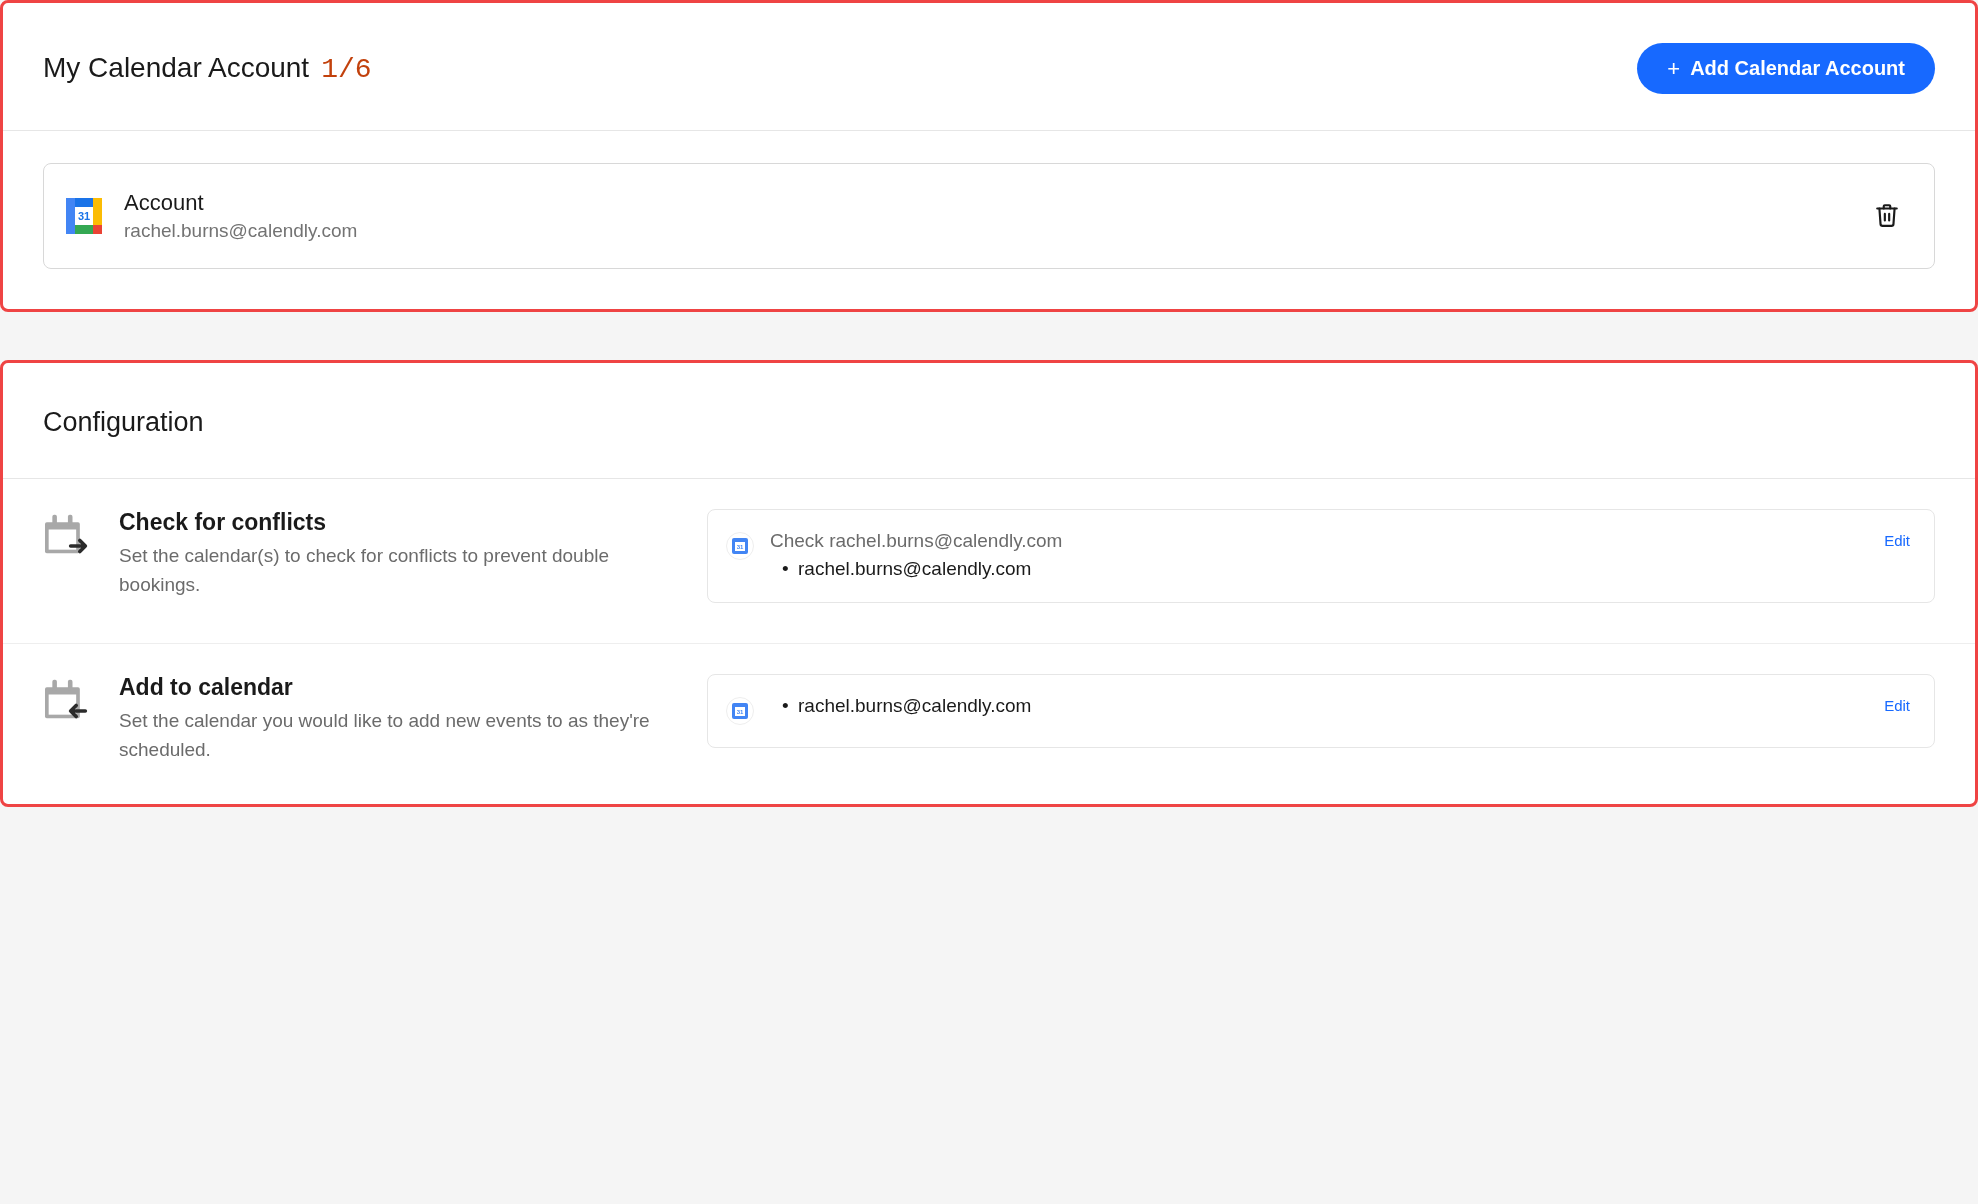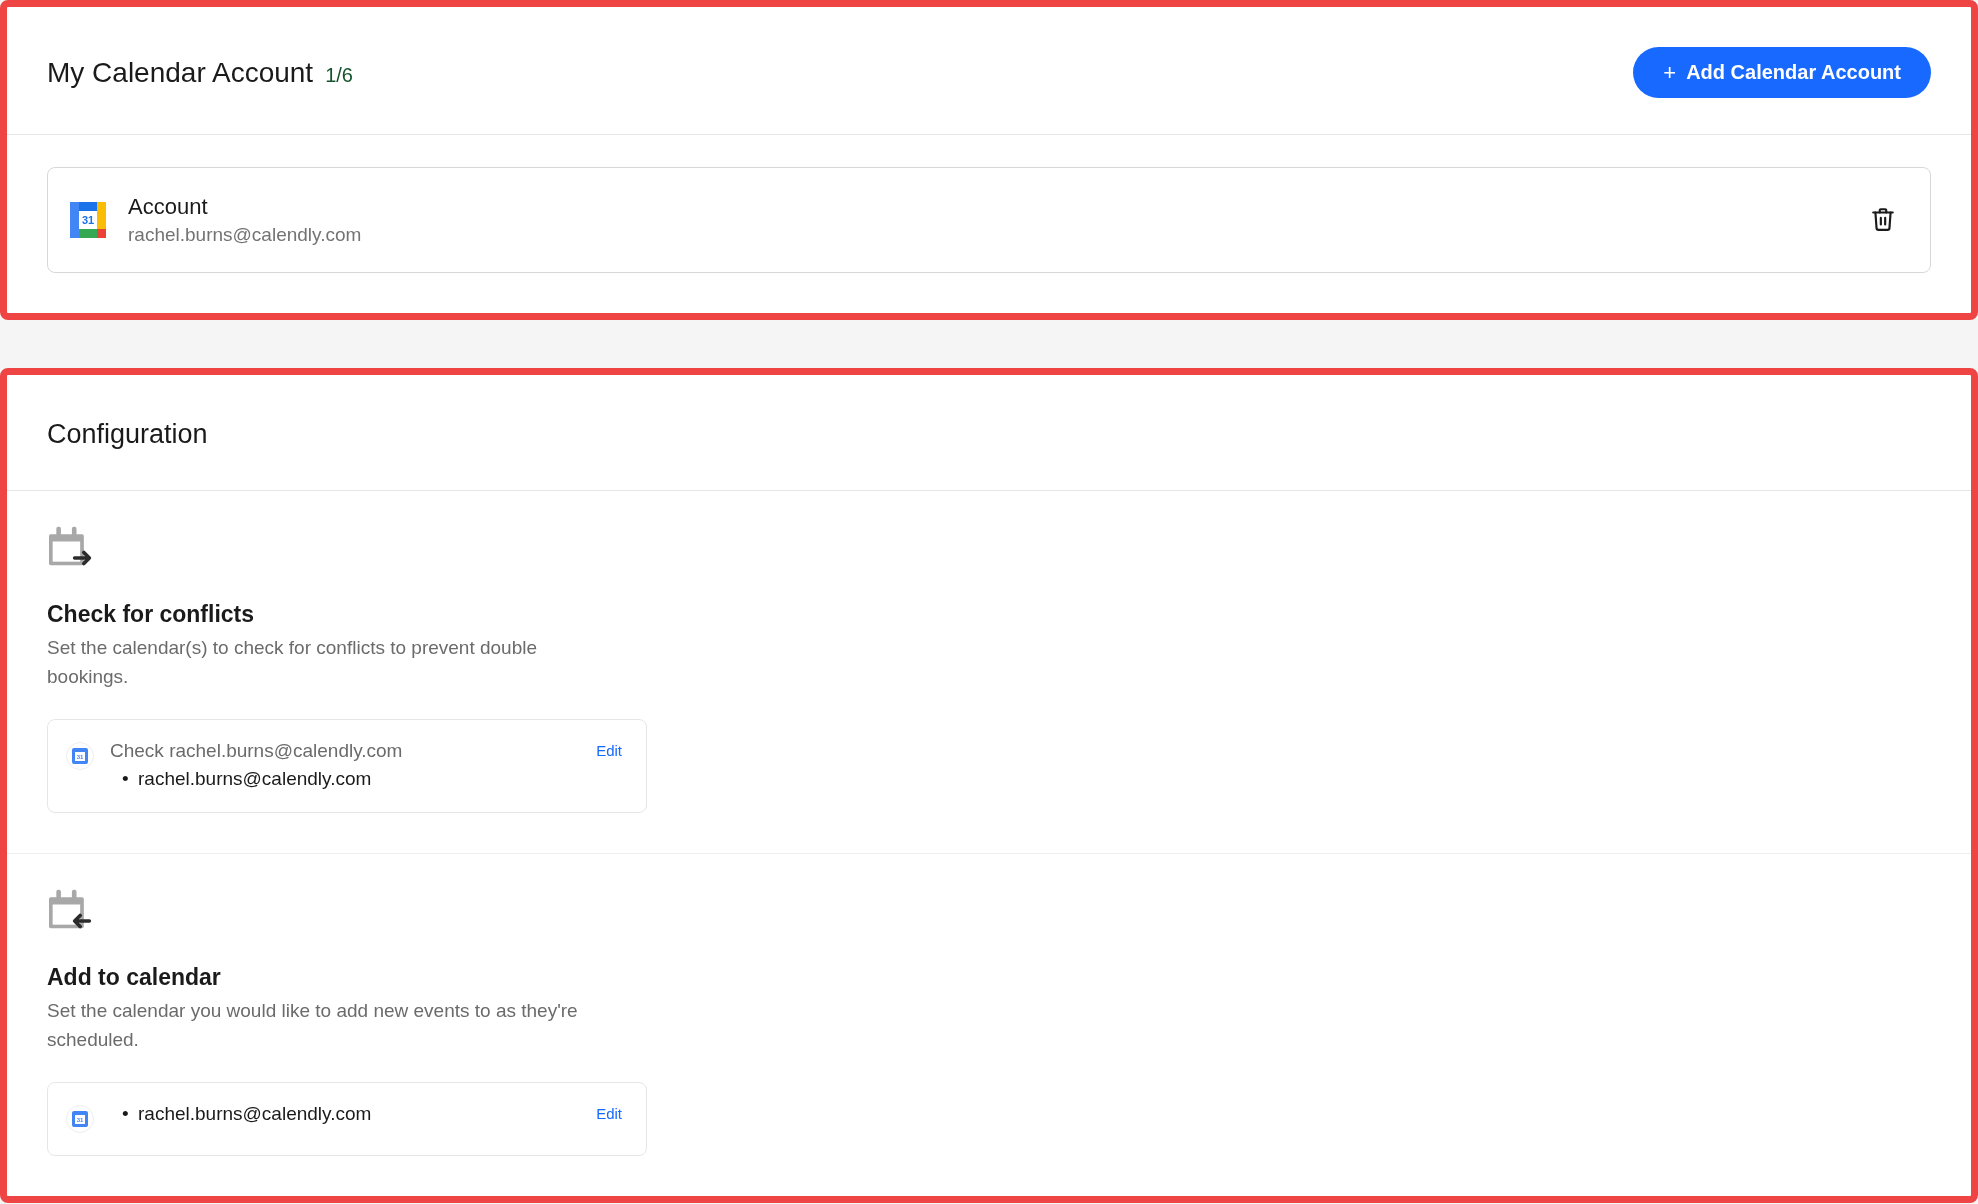--- a/index.html
+++ b/index.html
@@ -4,21 +4,21 @@
   <style>
     * { margin: 0; padding: 0; box-sizing: border-box; }
     body {
       font-family: -apple-system, BlinkMacSystemFont, "Segoe UI", Helvetica, Arial, sans-serif;
       background: #f5f5f5;
       padding: 0;
       color: #1a1a1a;
     }
     .card {
       background: #ffffff;
-      border: 7px solid #ef4444;
+      border: 3px solid #ef4444;
       border-radius: 8px;
       margin-bottom: 48px;
       overflow: hidden;
     }
     .card-header {
       display: flex;
       align-items: center;
       justify-content: space-between;
       padding: 40px 40px 36px 40px;
     }
@@ -26,23 +26,24 @@
       display: flex;
       align-items: baseline;
       gap: 12px;
     }
     .header-title {
       font-size: 28px;
       font-weight: 500;
       color: #1a1a1a;
     }
     .header-count {
-      font-size: 20px;
+      font-size: 28px;
       font-weight: 400;
-      color: #14532d;
+      color: #c2410c;
+      font-family: Liberation Mono, monospace;
     }
     .add-btn {
       display: inline-flex;
       align-items: center;
       gap: 10px;
       background: #1769ff;
       color: #ffffff;
       border: none;
       border-radius: 999px;
       padding: 14px 30px;
@@ -100,21 +101,20 @@
     .config-title {
       font-size: 27px;
       font-weight: 400;
       color: #1a1a1a;
     }
     .config-section {
       padding: 30px 40px 40px 40px;
       display: flex;
       gap: 28px;
       align-items: flex-start;
-      flex-direction: column;
     }
     .config-section + .config-section {
       border-top: 1px solid #eeeeee;
     }
     .config-icon {
       flex-shrink: 0;
       color: #888888;
       margin-top: 4px;
     }
     .config-desc {

